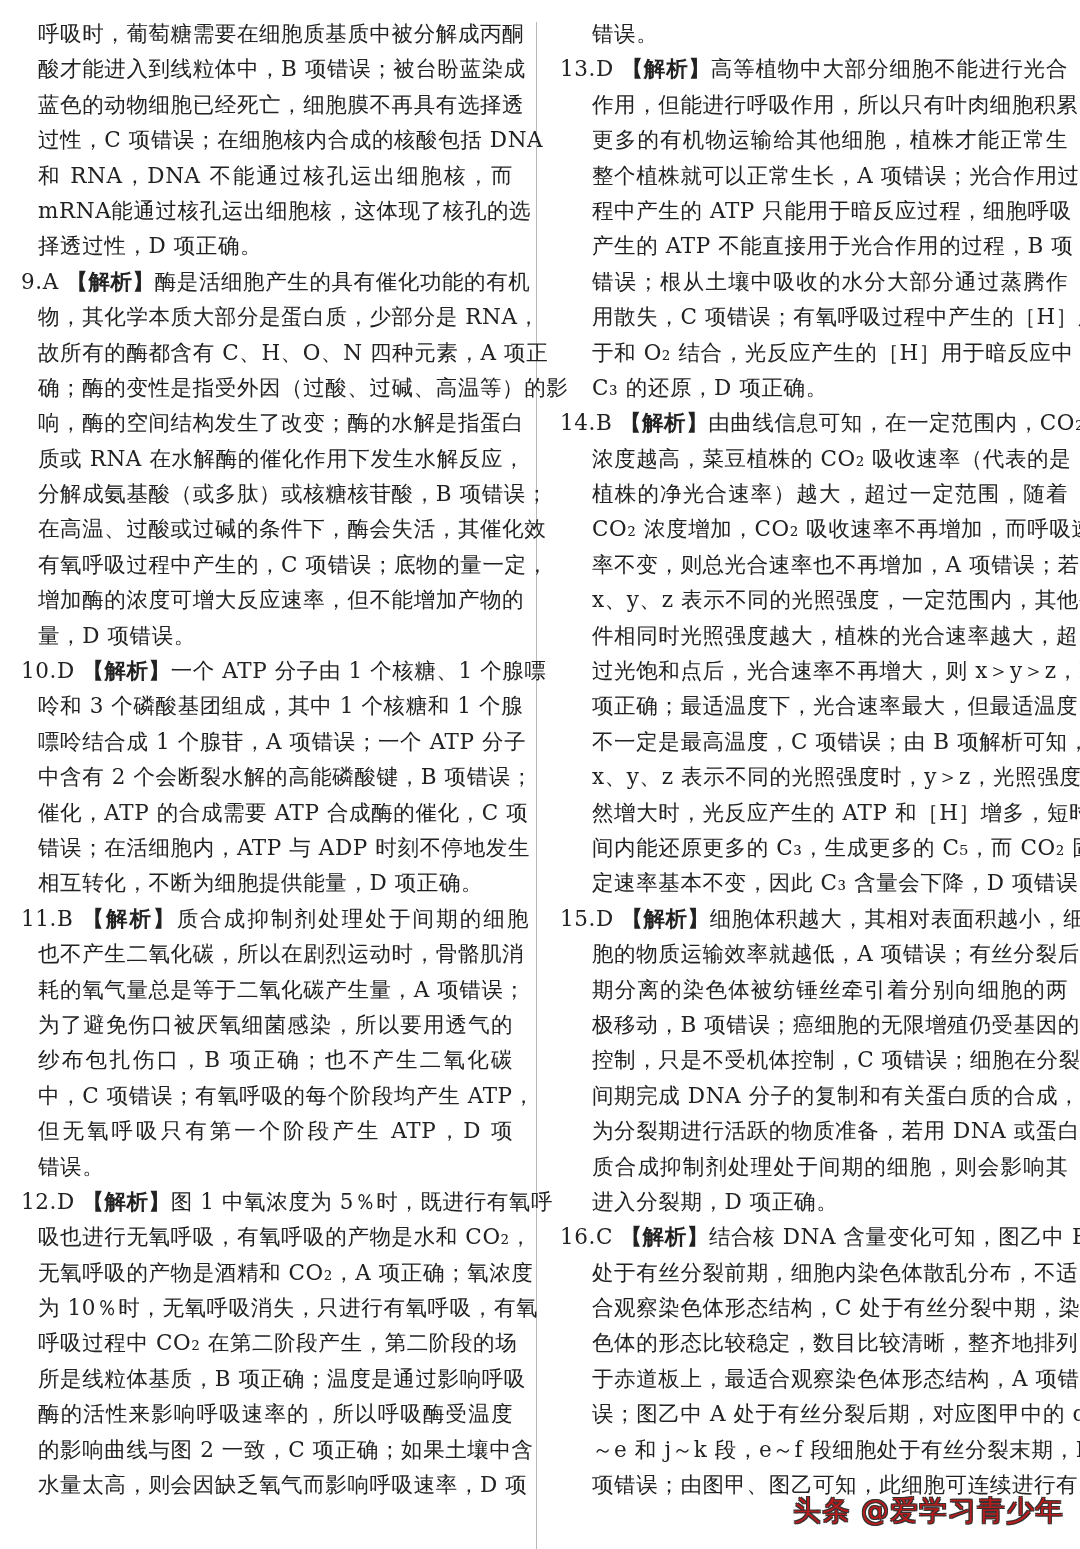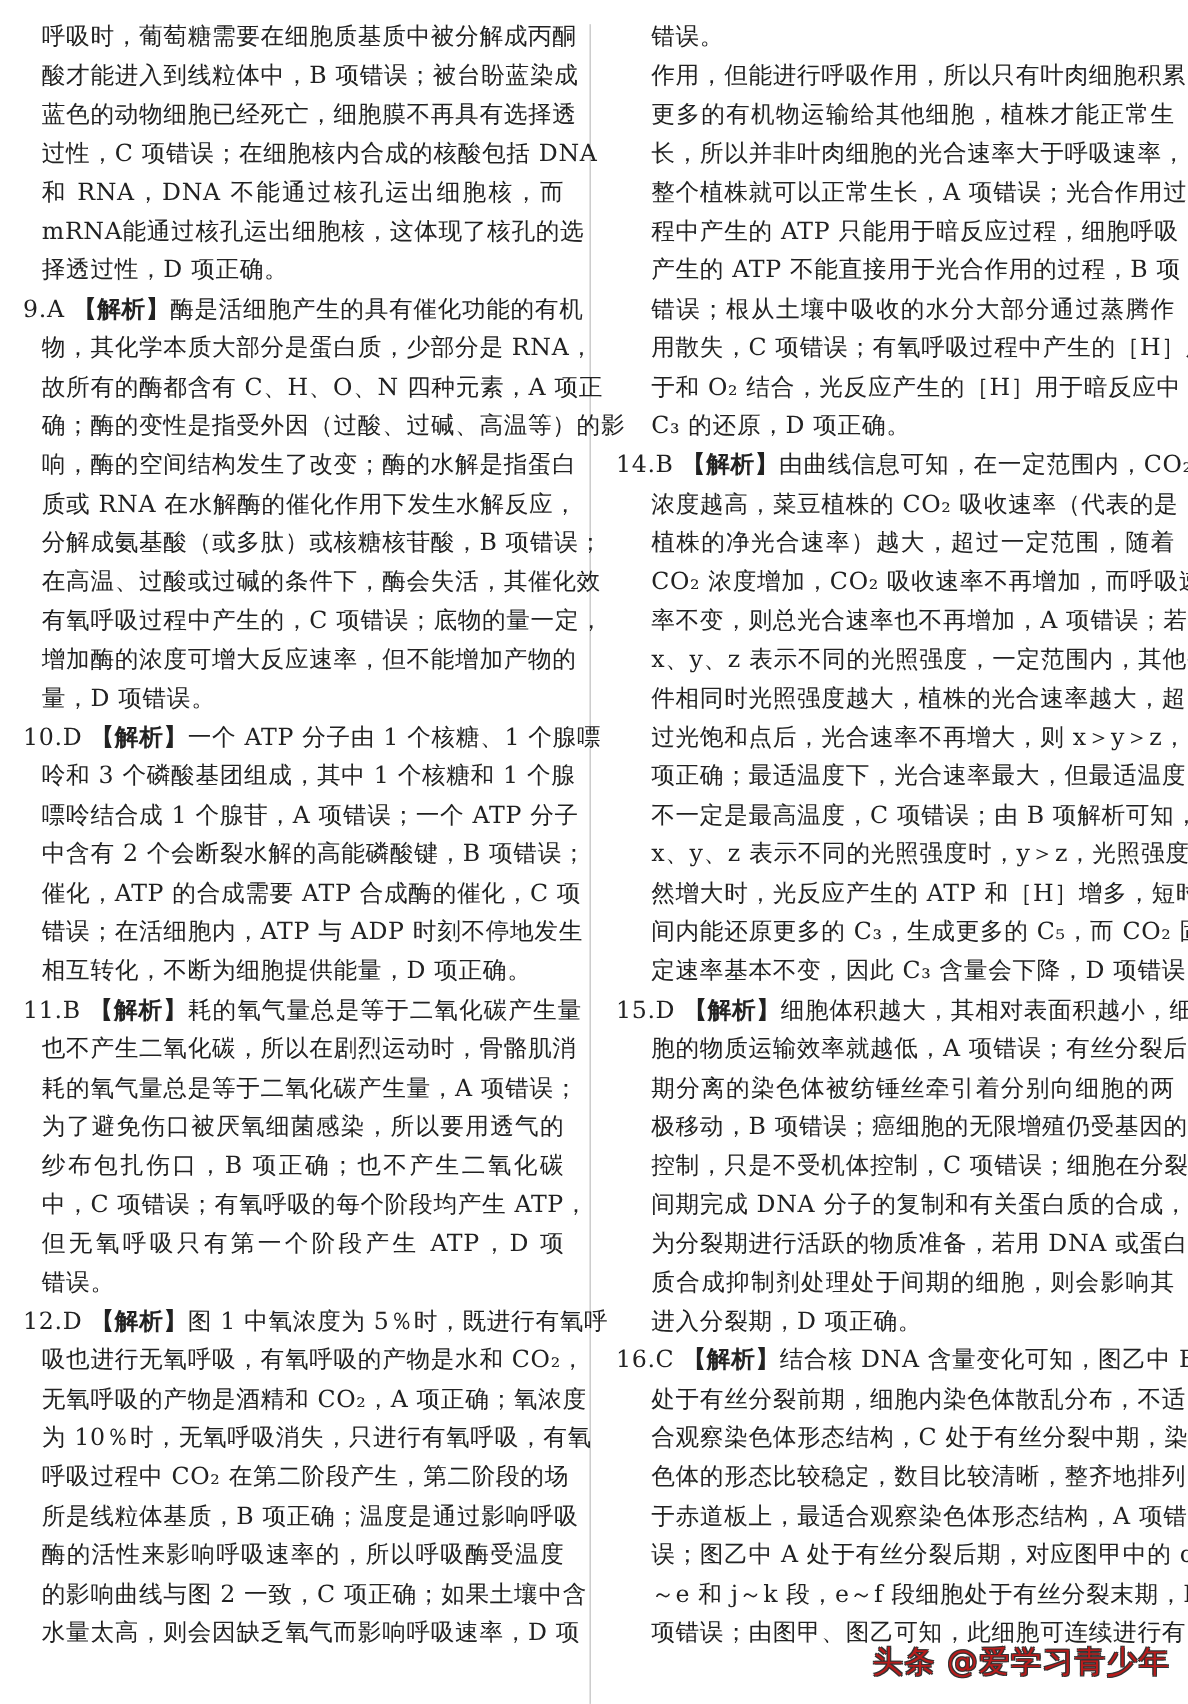--- a/index.html
+++ b/index.html
@@ -72,21 +72,21 @@
       <div class="line first"><span>10.</span><span>D</span> <span class="bracket">【解析】</span><span>一个 ATP 分子由 1 个核糖、1 个腺嘌</span></div>
       <div class="line">呤和 3 个磷酸基团组成，其中 1 个核糖和 1 个腺</div>
       <div class="line">嘌呤结合成 1 个腺苷，A 项错误；一个 ATP 分子</div>
       <div class="line">中含有 2 个会断裂水解的高能磷酸键，B 项错误；</div>
       <div class="line">催化，ATP 的合成需要 ATP 合成酶的催化，C 项</div>
       <div class="line">错误；在活细胞内，ATP 与 ADP 时刻不停地发生</div>
       <div class="line last">相互转化，不断为细胞提供能量，D 项正确。</div>
     </div>
 
     <div>
-      <div class="line first"><span>11.</span><span>B</span> <span class="bracket">【解析】</span><span>耗的氧气量总是等于二氧化碳产生量</span></div>
+      <div class="line first"><span>11.</span><span>B</span> <span class="bracket">【解析】</span><span>质合成抑制剂处理处于间期的细胞</span></div>
       <div class="line">也不产生二氧化碳，所以在剧烈运动时，骨骼肌消</div>
       <div class="line">耗的氧气量总是等于二氧化碳产生量，A 项错误；</div>
       <div class="line">为了避免伤口被厌氧细菌感染，所以要用透气的</div>
       <div class="line">纱布包扎伤口，B 项正确；也不产生二氧化碳</div>
       <div class="line">中，C 项错误；有氧呼吸的每个阶段均产生 ATP，</div>
       <div class="line">但无氧呼吸只有第一个阶段产生 ATP，D 项</div>
       <div class="line last">错误。</div>
     </div>
 
     <div>
@@ -101,23 +101,23 @@
       <div class="line">水量太高，则会因缺乏氧气而影响呼吸速率，D 项</div>
     </div>
   </div>
 
   <div class="col col-right">
     <div>
       <div class="line last">错误。</div>
     </div>
 
     <div>
+      <div class="line first"><span>13.</span><span>D</span> <span class="bracket">【解析】</span><span>高等植物中大部分细胞不能进行光合</span></div>
       <div class="line">作用，但能进行呼吸作用，所以只有叶肉细胞积累</div>
       <div class="line">更多的有机物运输给其他细胞，植株才能正常生</div>
-      <div class="line">长，所以并非叶肉细胞的光合速率大于呼吸速率，</div>
       <div class="line">整个植株就可以正常生长，A 项错误；光合作用过</div>
       <div class="line">程中产生的 ATP 只能用于暗反应过程，细胞呼吸</div>
       <div class="line">产生的 ATP 不能直接用于光合作用的过程，B 项</div>
       <div class="line">错误；根从土壤中吸收的水分大部分通过蒸腾作</div>
       <div class="line">用散失，C 项错误；有氧呼吸过程中产生的［H］用</div>
       <div class="line">于和 O₂ 结合，光反应产生的［H］用于暗反应中</div>
       <div class="line last">C₃ 的还原，D 项正确。</div>
     </div>
 
     <div>

